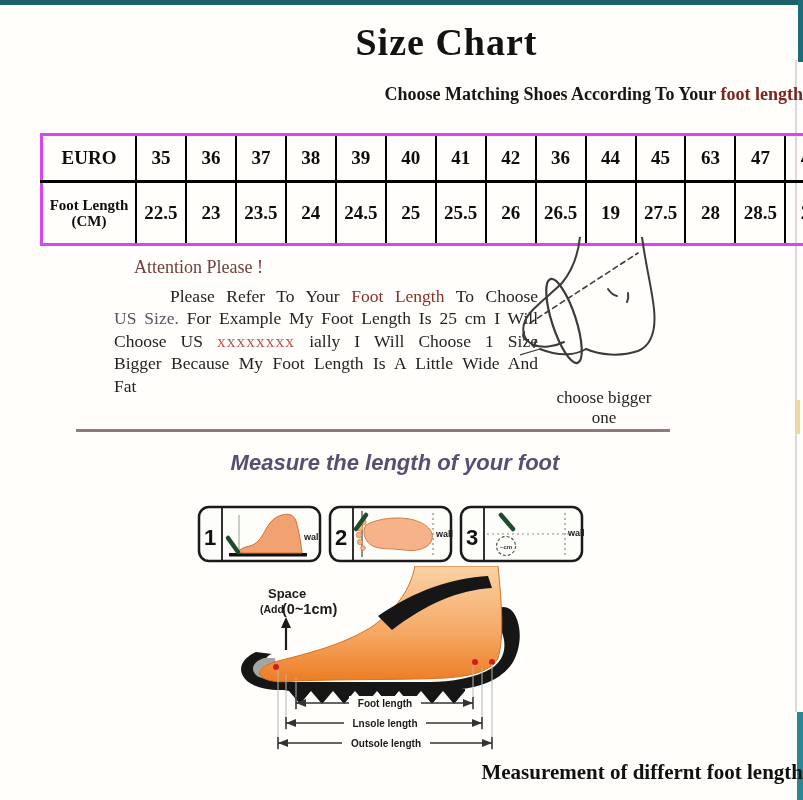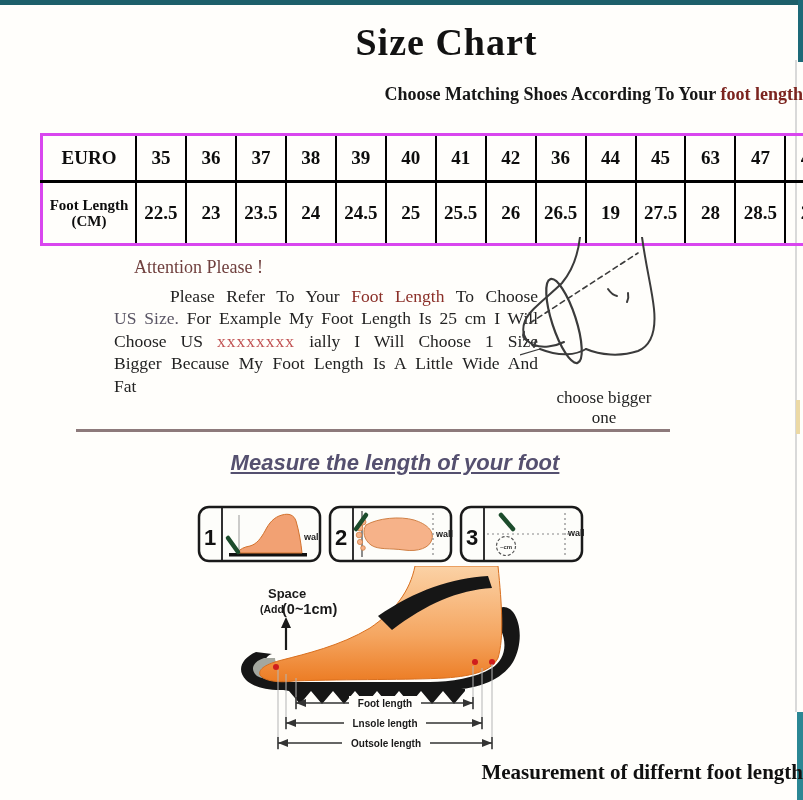--- a/index.html
+++ b/index.html
@@ -36,21 +36,21 @@
   .x-red{color:#c15252;letter-spacing:1px;}
 
   .sketch{position:absolute;left:520px;top:237px;}
   .sketch-caption{position:absolute;left:556px;top:388px;width:96px;text-align:center;
                   font-size:17px;color:#232323;line-height:20px;}
 
   .divider{position:absolute;left:76px;top:429px;width:594px;height:3px;background:#8d7a7b;}
 
   .measure-heading{position:absolute;left:0;top:450px;width:790px;text-align:center;
                    font-family:"Liberation Sans",sans-serif;font-size:22px;font-weight:bold;
-                   font-style:italic;color:#55506f;text-decoration:underline;}
+                   font-style:italic;color:#55506f;}
 
   .panels{position:absolute;left:197px;top:505px;display:flex;gap:6px;}
   .panel{width:125px;height:58px;}
   .pnum{font-family:"Liberation Sans",sans-serif;font-size:22px;font-weight:bold;fill:#111;}
   .wall{font-family:"Liberation Sans",sans-serif;font-size:9px;font-weight:bold;fill:#222;}
 
   .bigfig{position:absolute;left:230px;top:566px;}
   .flab{font-family:"Liberation Sans",sans-serif;font-weight:bold;fill:#1a1a1a;}
 
   .caption{position:absolute;left:0;top:760px;width:803px;text-align:right;

